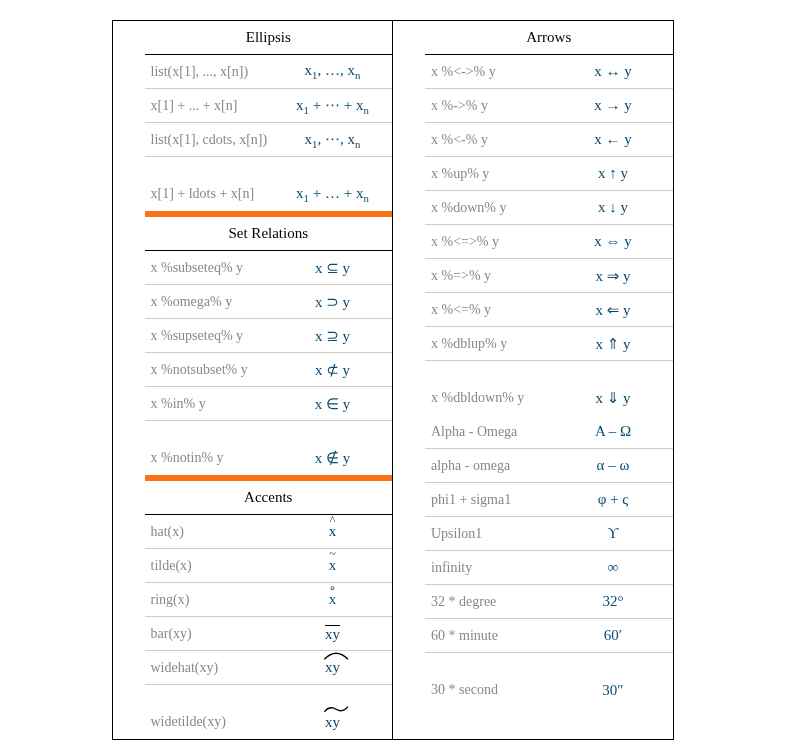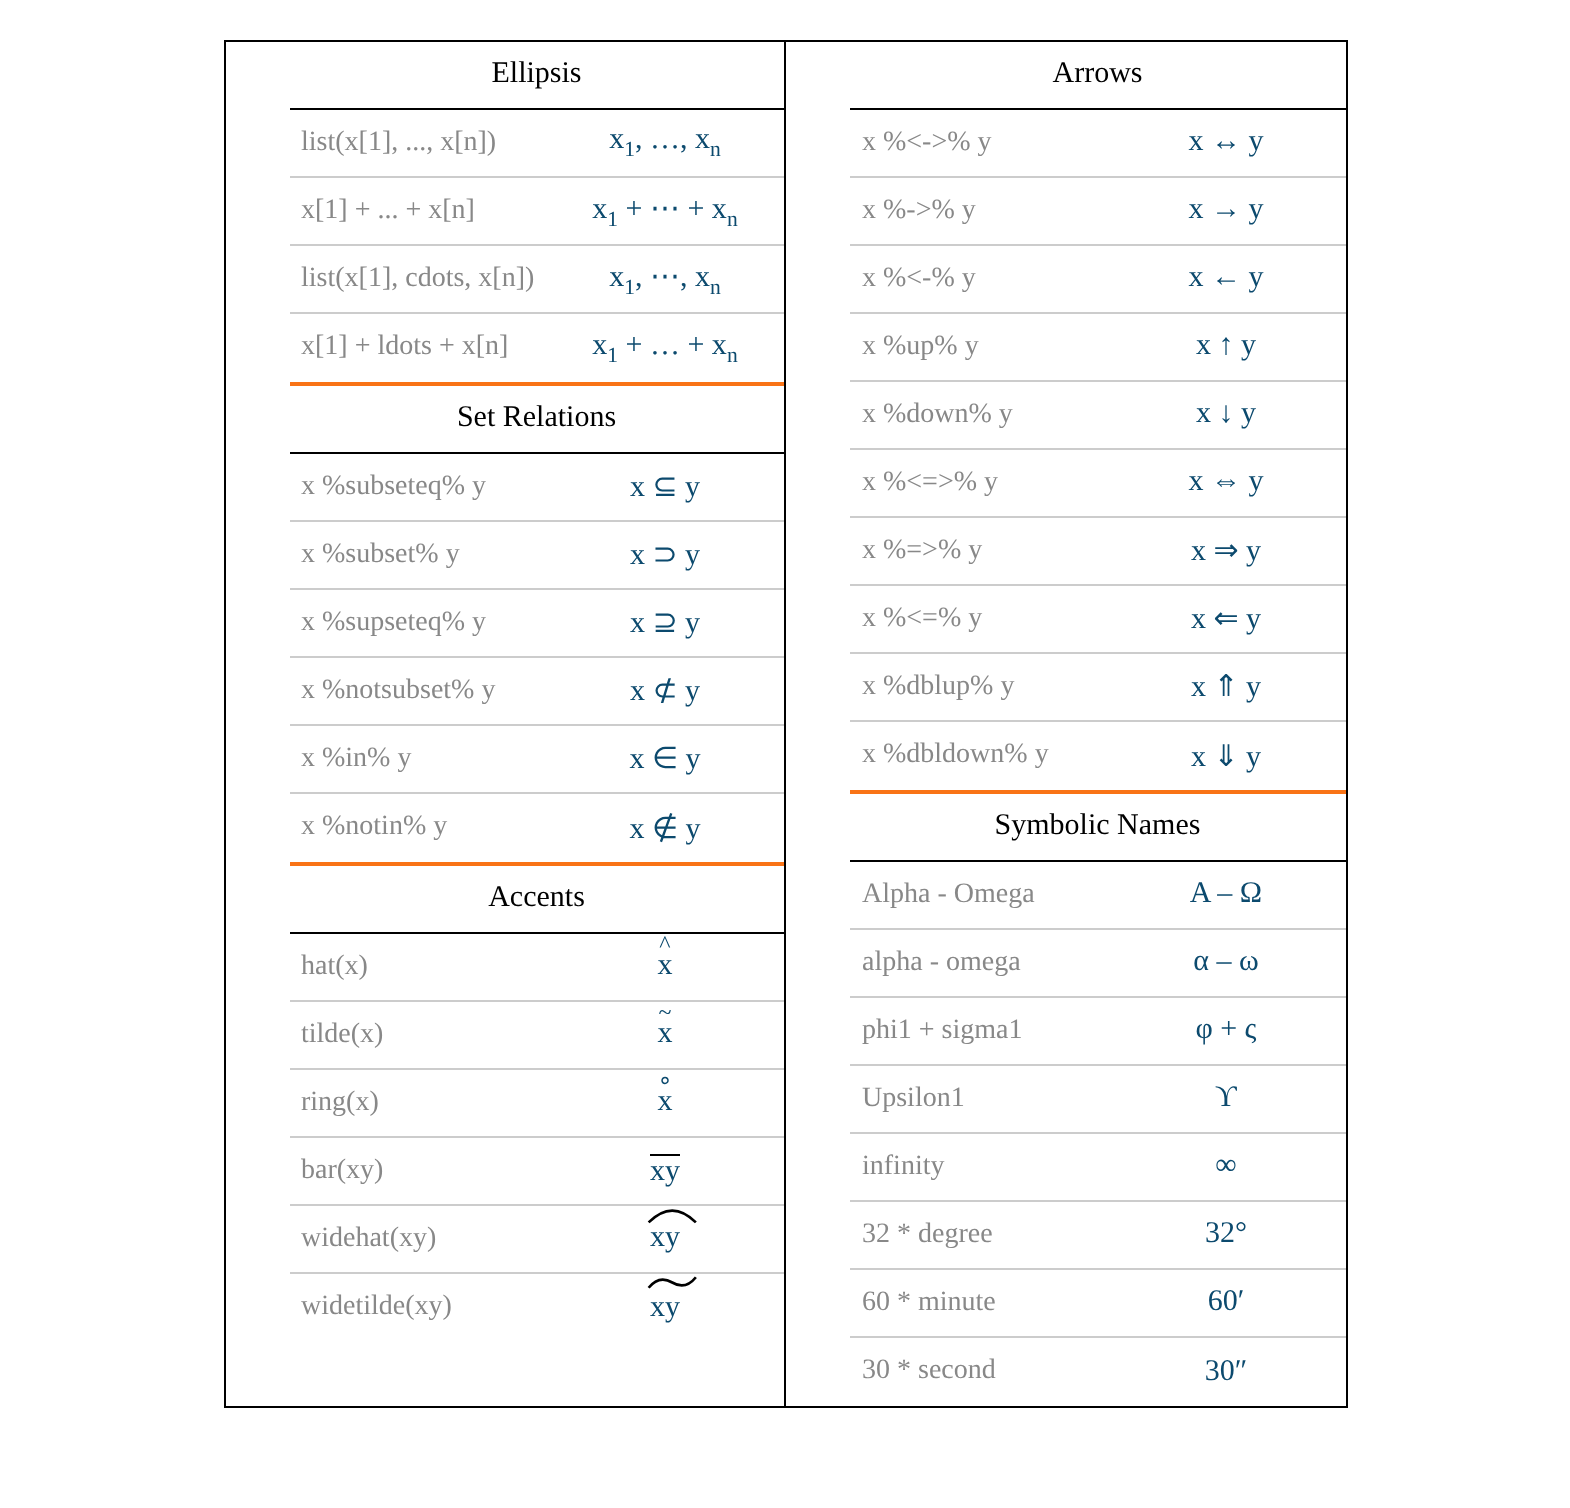--- a/index.html
+++ b/index.html
@@ -22,36 +22,37 @@
   flex: 1 1 50%;
   padding-left: 32px;
 }
 .col.left {
   border-right: 1px solid #000;
 }
 .section-header {
   text-align: center;
   padding: 8px 0;
   font-size: 15px;
-  border-top: 2px solid #f97316;
+  border-top: 6px solid #f97316;
   border-bottom: 1px solid #000;
 }
 .section-header.first {
   border-top: none;
 }
 .row {
   display: flex;
   align-items: center;
   min-height: 34px;
   padding: 4px 6px;
   border-bottom: 1px solid #ccc;
   box-sizing: border-box;
 }
 .row:last-child {
   border-bottom: none;
+  margin-top: 20px;
 }
 .syntax {
   flex: 1.2;
   color: #888;
   text-align: left;
   font-size: 14px;
 }
 .result {
   flex: 1;
   text-align: center;
@@ -117,21 +118,21 @@
           </div>
         </div>
 
       <div class="section-header">Set Relations</div>
       <div>
           <div class="row">
             <div class="syntax">x %subseteq% y</div>
             <div class="result"><span>x ⊆ y</span></div>
           </div>
           <div class="row">
-            <div class="syntax">x %subset% y</div>
+            <div class="syntax">x %omega% y</div>
             <div class="result"><span>x ⊃ y</span></div>
           </div>
           <div class="row">
             <div class="syntax">x %supseteq% y</div>
             <div class="result"><span>x ⊇ y</span></div>
           </div>
           <div class="row">
             <div class="syntax">x %notsubset% y</div>
             <div class="result"><span>x ⊄ y</span></div>
           </div>
@@ -217,21 +218,20 @@
           <div class="row">
             <div class="syntax">x %dblup% y</div>
             <div class="result"><span>x ⇑ y</span></div>
           </div>
           <div class="row">
             <div class="syntax">x %dbldown% y</div>
             <div class="result"><span>x ⇓ y</span></div>
           </div>
         </div>
 
-      <div class="section-header">Symbolic Names</div>
       <div>
           <div class="row">
             <div class="syntax">Alpha - Omega</div>
             <div class="result"><span>Α – Ω</span></div>
           </div>
           <div class="row">
             <div class="syntax">alpha - omega</div>
             <div class="result"><span>α – ω</span></div>
           </div>
           <div class="row">

